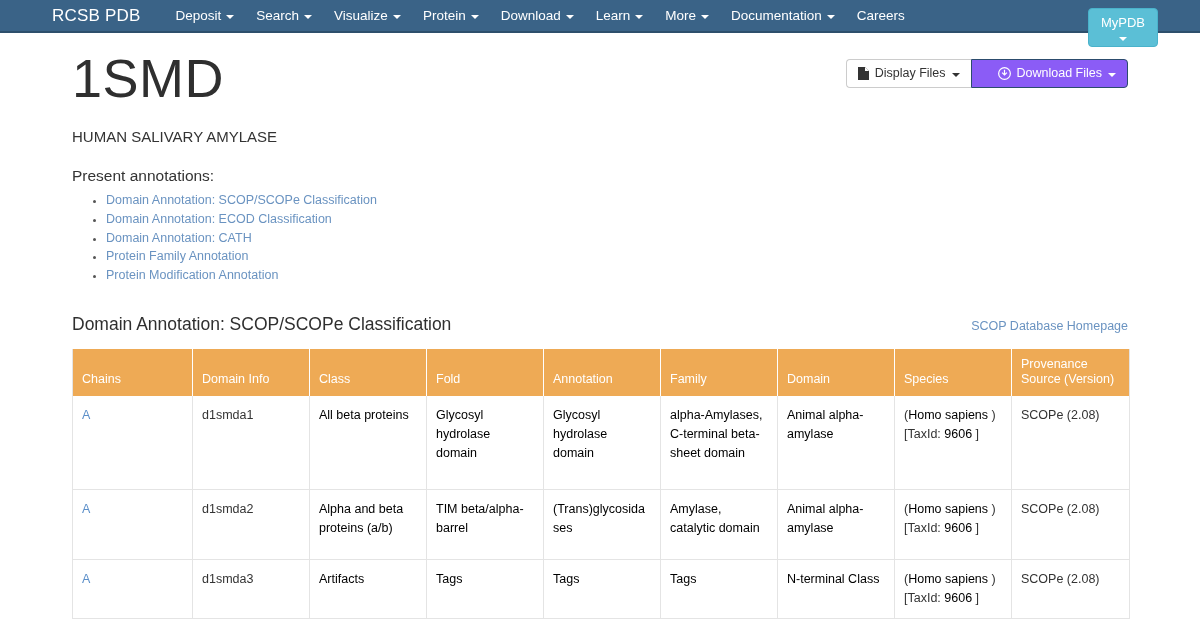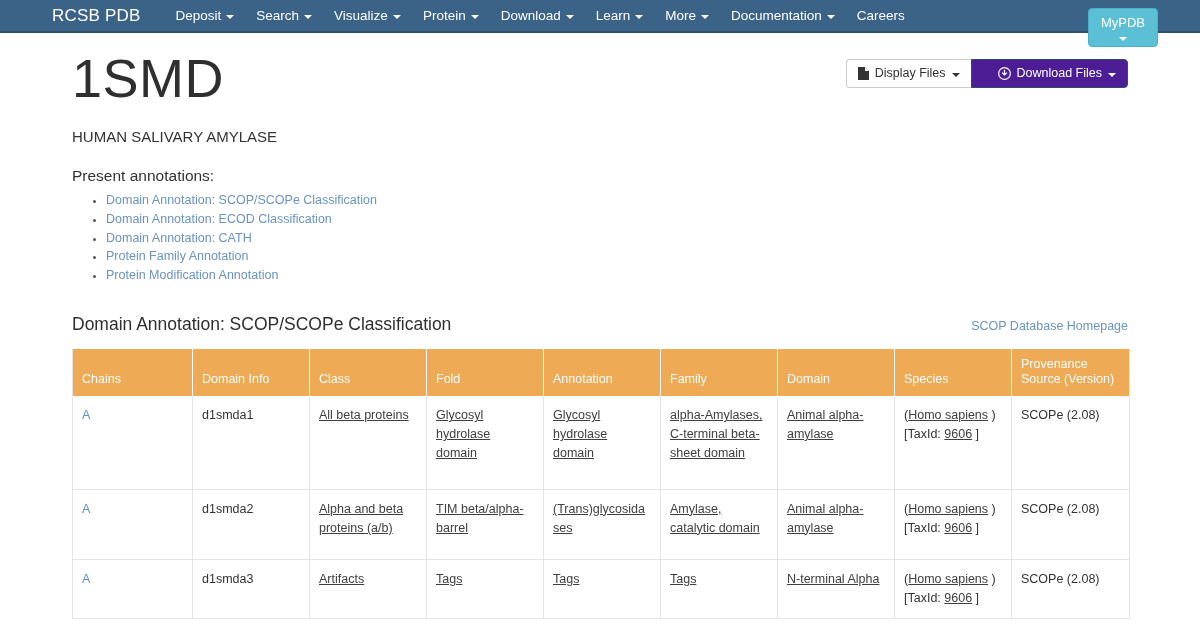--- a/index.html
+++ b/index.html
@@ -100,21 +100,21 @@
   }
   .btn-default {
     background: #ffffff;
     color: #333333;
     border: 1px solid #cccccc;
     border-top-right-radius: 0;
     border-bottom-right-radius: 0;
     border-right: none;
   }
   .btn-primary {
-    background: #4c1d95;
+    background: #8b5cf6;
     color: #ffffff;
     border: 1px solid #2c4c6d;
     border-top-left-radius: 0;
     border-bottom-left-radius: 0;
     padding-left: 26px;
   }
   .ico { display: inline-block; line-height: 0; }
 
   .subtitle {
     font-size: 15px;
@@ -193,22 +193,21 @@
     padding: 10px 9px 10px 9px;
     border: 1px solid #e4e4e4;
     border-top: 1px solid #e4e4e4;
     color: #333333;
     line-height: 19px;
     word-wrap: break-word;
     overflow-wrap: break-word;
   }
   table.scop tbody tr:first-child td { border-top: none; }
   .cell-link {
-    color: #404040;
-    text-decoration: underline;
+    color: #000000;
     cursor: pointer;
     text-align: center;
   }
   .chain-link {
     color: #5b8fc9;
     text-decoration: none;
     cursor: pointer;
   }
   .plain { color: #333333; }
 
@@ -370,20 +369,20 @@
           <td><span class="plain">(</span><span class="cell-link">Homo sapiens</span><span class="plain"> )</span><br><span class="plain">[TaxId:</span> <span class="cell-link">9606</span><span class="plain"> ]</span></td>
           <td><span class="plain">SCOPe (2.08)</span></td>
         </tr>
         <tr class="row3">
           <td><span class="chain-link">A</span></td>
           <td><span class="plain">d1smda3</span></td>
           <td><span class="cell-link">Artifacts</span></td>
           <td><span class="cell-link">Tags</span></td>
           <td><span class="cell-link">Tags</span></td>
           <td><span class="cell-link">Tags</span></td>
-          <td><span class="cell-link">N-terminal Alpha</span></td>
+          <td><span class="cell-link">N-terminal Class</span></td>
           <td><span class="plain">(</span><span class="cell-link">Homo sapiens</span><span class="plain"> )</span><br><span class="plain">[TaxId:</span> <span class="cell-link">9606</span><span class="plain"> ]</span></td>
           <td><span class="plain">SCOPe (2.08)</span></td>
         </tr>
       </tbody>
   </table>
 
 </div>
 
 </body></html>

